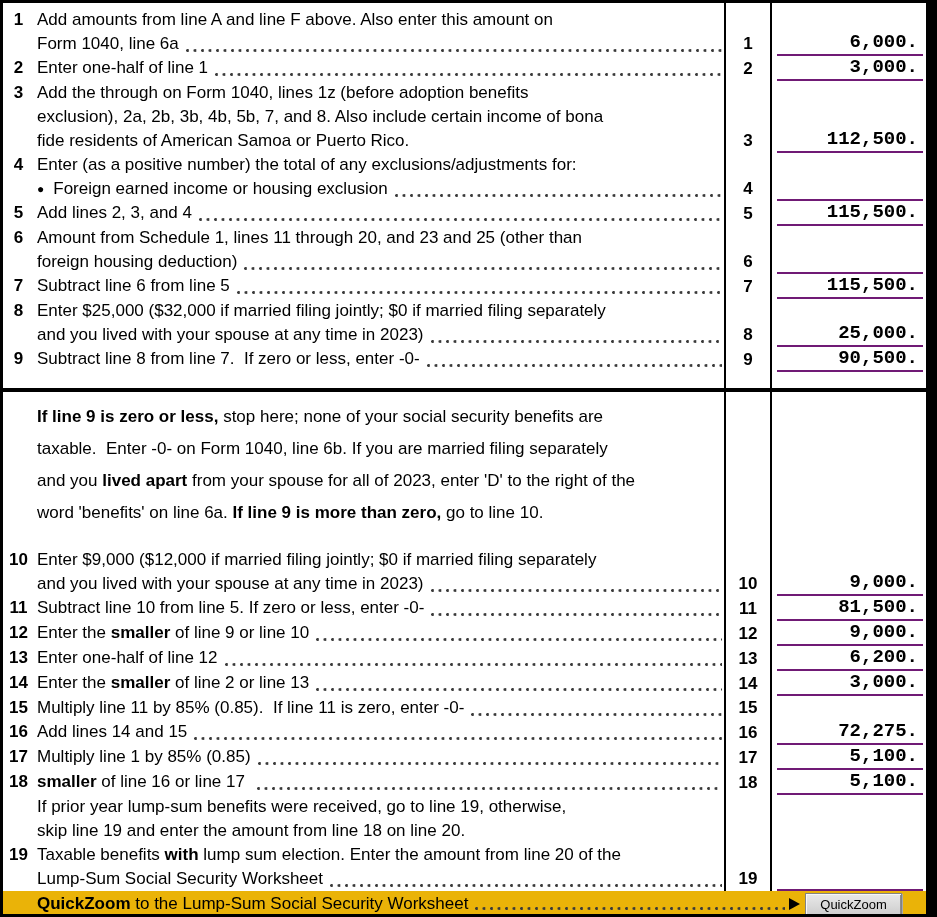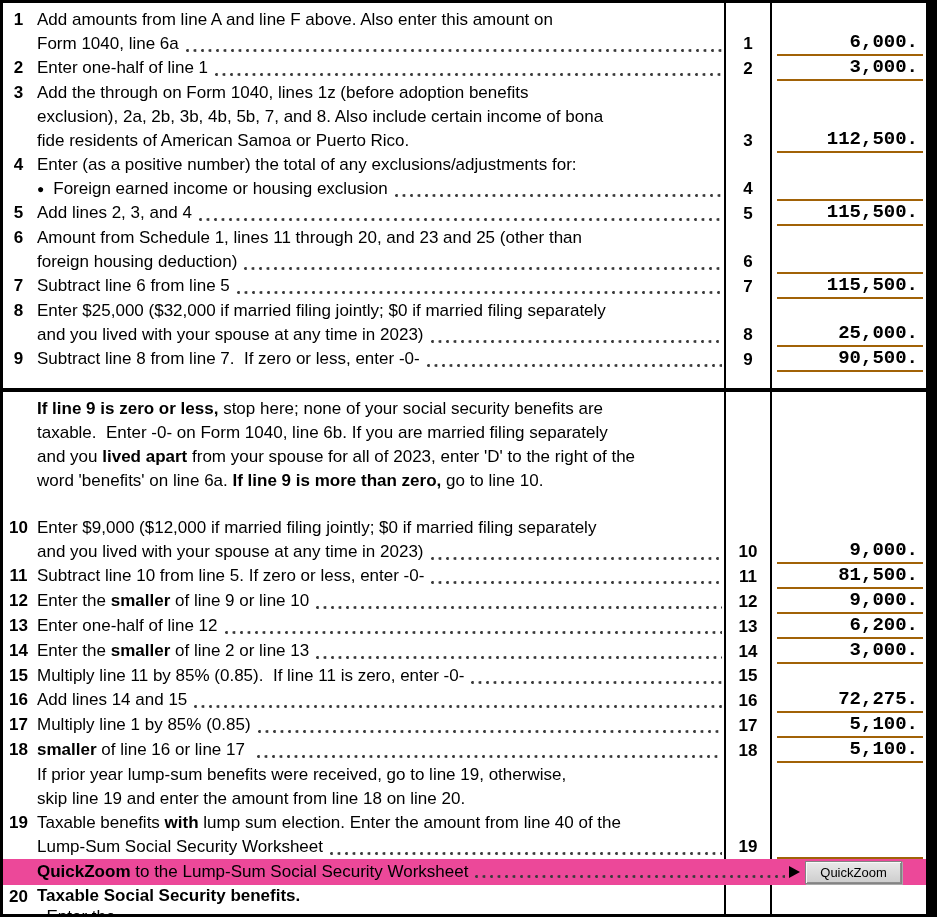--- a/index.html
+++ b/index.html
@@ -39,27 +39,27 @@
     font-weight:700;line-height:24px;box-sizing:border-box;
   }
   .valcell{display:flex;align-items:flex-end;}
   .val{
     flex:1;margin:0 3px 0 5px;
     text-align:right;padding-right:5px;
     font-family:"Liberation Mono", monospace;
     font-weight:700;font-size:19px;line-height:23px;
     min-height:23px;white-space:pre;
   }
-  .val.underline{border-bottom:2px solid #a16207;font-family:Liberation Mono, monospace;}
+  .val.underline{border-bottom:2px solid #701a75;font-family:Liberation Mono, monospace;}
   .divider{height:4px;background:#000;}
-  .para .tline{line-height:24px;}
+  .para .tline{line-height:24px;margin-top:8px;}
   .qzrow{
     display:flex;align-items:center;
     height:26px;padding-left:34px;padding-right:24px;
-    background:#ec4899;position:relative;z-index:2;white-space:pre;
+    background:#eab308;position:relative;z-index:2;white-space:pre;
   }
   .qzrow .b{font-weight:700;}
   .arrow{
     width:0;height:0;flex:none;
     border-left:11px solid #000;
     border-top:6px solid transparent;
     border-bottom:6px solid transparent;
     margin:0 5px 0 2px;
   }
   .qzbtn{
@@ -291,21 +291,21 @@
       <div class="desc">
         <div class="tline"><span>If prior year lump-sum benefits were received, go to line 19, otherwise,</span></div>
         <div class="tline"><span>skip line 19 and enter the amount from line 18 on line 20.</span></div>
       </div>
       <div class="numcell"></div>
       <div class="valcell"></div>
     </div>
     <div class="row">
       <div class="desc">
         <span class="marginnum">19</span>
-        <div class="tline"><span>Taxable benefits </span><span class="b">with</span><span> lump sum election. Enter the amount from line 40 of the</span></div>
+        <div class="tline"><span>Taxable benefits </span><span class="b">with</span><span> lump sum election. Enter the amount from line 20 of the</span></div>
         <div class="tline"><span>Lump-Sum Social Security Worksheet</span><span class="leader"></span></div>
       </div>
       <div class="numcell">19</div>
       <div class="valcell">
         <div class="val underline">&nbsp;</div>
       </div>
     </div>
     <div class="qzrow"><span><span class="b">QuickZoom</span><span> to the Lump-Sum Social Security Worksheet</span></span><span class="leader" style="margin-bottom: 7px;"></span><span class="arrow"></span><button class="qzbtn" type="button">QuickZoom</button></div>
     <div class="row">
       <div class="desc">

